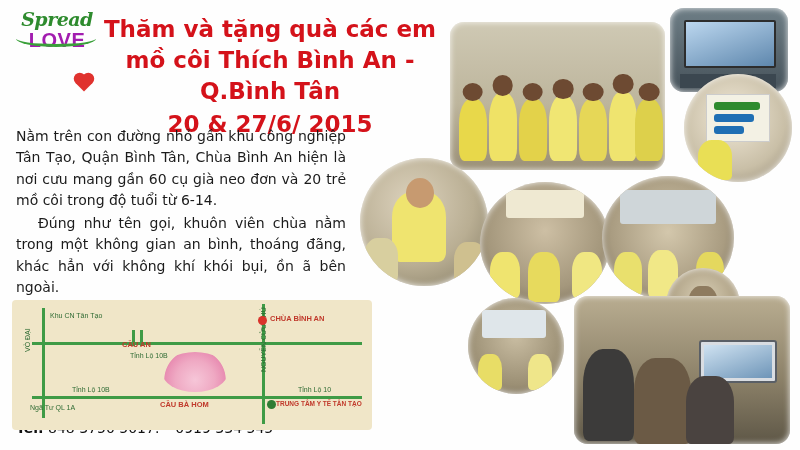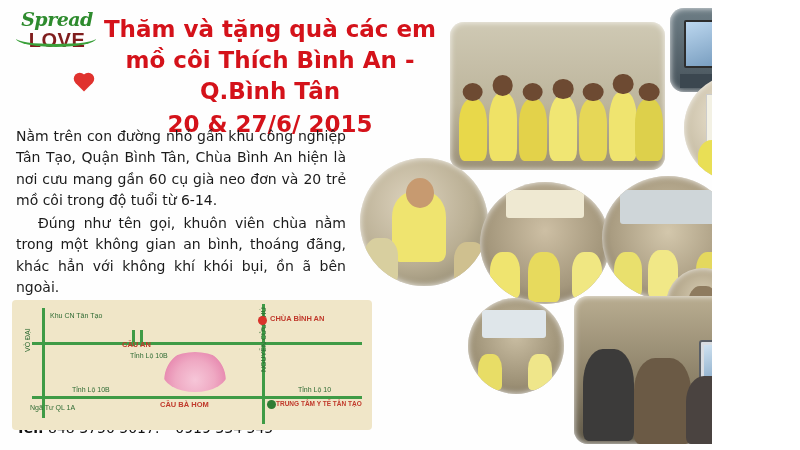--- a/index.html
+++ b/index.html
@@ -5,21 +5,21 @@
   html, body {
     margin: 0;
     padding: 0;
     background: #ffffff;
   }
   body {
     font-family: "Liberation Sans", sans-serif;
   }
   .page {
     position: relative;
-    width: 712px;
+    width: 800px;
     height: 450px;
     background: #fefefe;
     overflow: hidden;
   }
 
   
   .logo {
     position: absolute;
     left: 12px;
     top: 8px;
@@ -44,21 +44,21 @@
     font-size: 20px;
     color: #1f6fb4;
     display: block;
     margin-top: 2px;
     letter-spacing: 0.5px;
   }
   .logo .l3 {
     font-family: "Liberation Sans", sans-serif;
     font-weight: bold;
     font-size: 20px;
-    color: #7f1d1d;
+    color: #a21caf;
     display: block;
     margin-top: 1px;
     letter-spacing: 0.5px;
   }
   .logo .heart {
     position: absolute;
     right: 12px;
     bottom: 1px;
     width: 12px;
     height: 12px;

